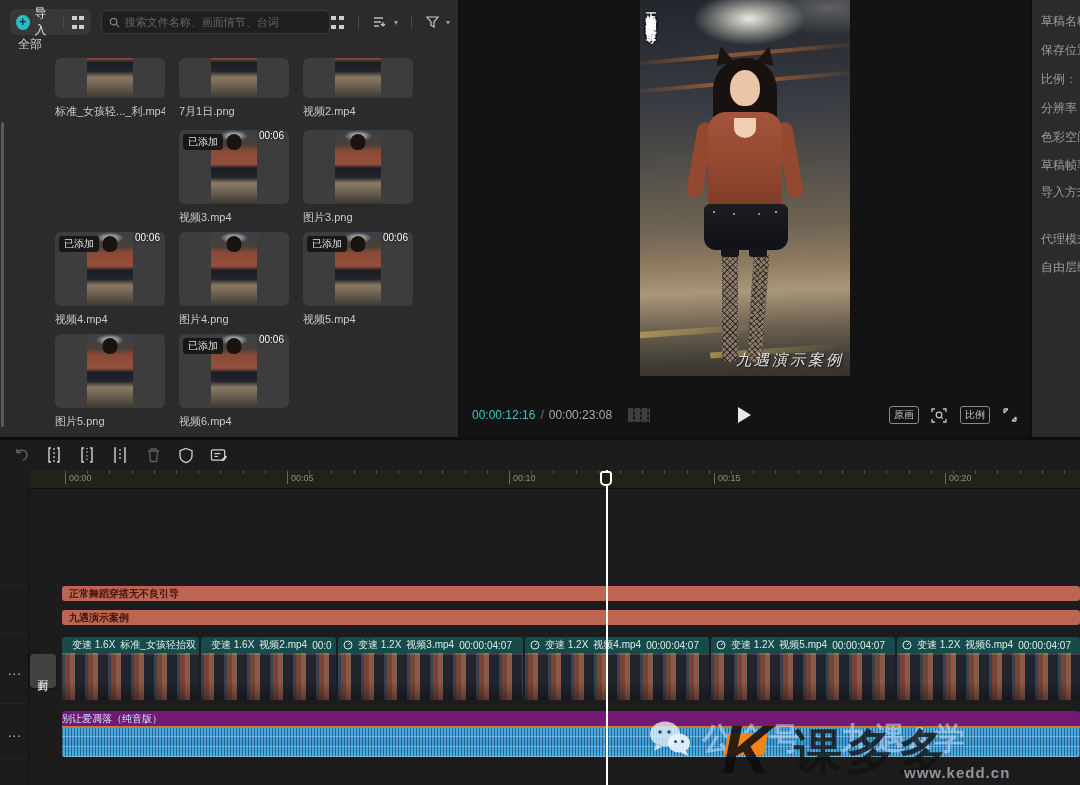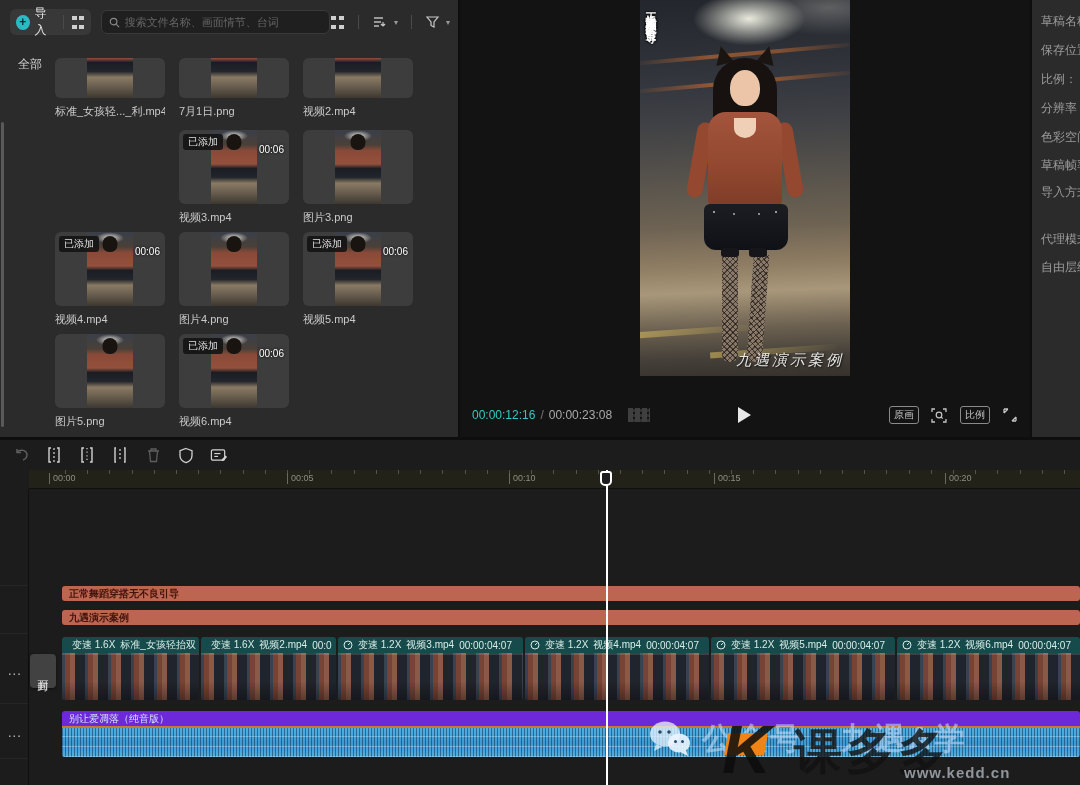--- a/index.html
+++ b/index.html
@@ -20,33 +20,33 @@
       linear-gradient(#cfcfcf,#cfcfcf) 0 0/5px 4px no-repeat,
       linear-gradient(#cfcfcf,#cfcfcf) 100% 0/5px 4px no-repeat,
       linear-gradient(#cfcfcf,#cfcfcf) 0 100%/5px 4px no-repeat,
       linear-gradient(#cfcfcf,#cfcfcf) 100% 100%/5px 4px no-repeat; }
   #search-box { margin-left:10px; width:245px; height:24px; background:#1f1f1f; border:1px solid #3a3a3a; border-radius:6px; display:flex; align-items:center; padding:0 7px; gap:5px; }
   #search-box svg { flex:none; }
   #search-input { background:transparent; border:none; outline:none; color:#bbb; font-size:11px; width:100%; font-family:inherit; }
   #search-input::placeholder { color:#666; }
   #view-icons { margin-left:auto; display:flex; align-items:center; gap:6px; color:#c9c9c9; }
   .chev { font-size:8px; color:#9a9a9a; }
-  #category-label { position:absolute; left:18px; top:56px; font-size:12px; color:#d2d2d2; }
+  #category-label { position:absolute; left:18px; top:36px; font-size:12px; color:#d2d2d2; }
   #media-scrollbar { position:absolute; left:1px; top:122px; width:3px; height:305px; background:#5a5a5a; border-radius:2px; }
 
   .cell { position:absolute; width:110px;margin-left:41px; }
   .thumb { position:relative; width:110px; background:#3d3d3d; border-radius:6px; overflow:hidden; }
   .th-tall { height:74px; } .th-short { height:40px; }
   .fig { position:absolute; left:50%; transform:translateX(-50%); width:46px; height:74px; bottom:0;
     background:
       radial-gradient(ellipse 20px 8px at 50% 8%, rgba(255,255,245,.85), rgba(255,255,245,0) 70%),
       linear-gradient(180deg,#3a3f49 0%,#4a4038 20%,#8a4a38 28%,#93503c 46%,#1b1d23 52%,#22252c 64%,#8a7a64 72%,#6b5f50 84%,#3c3830 100%); }
   .fig::before { content:""; position:absolute; left:50%; transform:translateX(-50%); top:4px; width:15px; height:16px; border-radius:50% 50% 45% 45%; background:#1a1410; }
   .badge { position:absolute; left:4px; top:4px; background:rgba(15,15,15,.82); color:#e0e0e0; font-size:10px; padding:1px 5px; border-radius:3px; }
-  .dur { position:absolute; right:5px; top:14px; color:#fff; font-size:10px; text-shadow:0 0 3px #000; }
+  .dur { position:absolute; right:5px; top:0; color:#fff; font-size:10px; text-shadow:0 0 3px #000; }
   .dur:empty { display:none; }
   .fname { margin-top:6px; font-size:11px; color:#cacaca; white-space:nowrap; overflow:hidden; }
   .r1 { top:58px; } .r2 { top:130px; } .r3 { top:232px; } .r4 { top:334px; }
   .c1 { left:14px; } .c2 { left:138px; } .c3 { left:262px; }
 
   
   #preview-panel { position:absolute; left:460px; top:0; width:570px; height:437px; background:#131313; }
   #video-frame { position:absolute; left:180px; top:0; width:210px; height:376px; overflow:hidden; background:#000; }
   #scene { position:absolute; inset:0;
     background:
@@ -118,21 +118,21 @@
   .vhead span { flex:none; }
   .vfilm { position:absolute; left:0; right:0; top:16px; bottom:0;
     background:
       linear-gradient(180deg, rgba(255,255,255,.12) 0 2px, rgba(0,0,0,0) 2px 60%, rgba(0,0,0,.35) 100%),
       repeating-linear-gradient(90deg,#3a4252 0 3px,#774334 3px 8px,#8a5a49 8px 13px,#20242c 13px 23px); }
   #vclip-0 { left:62px;  width:137px; } #vclip-1 { left:201px; width:135px; }
   #vclip-2 { left:338px; width:185px; } #vclip-3 { left:525px; width:184px; }
   #vclip-4 { left:711px; width:184px; } #vclip-5 { left:897px; width:183px; }
 
   #aclip { position:absolute; left:62px; top:271px; width:1018px; height:46px; border-radius:3px; overflow:hidden; }
-  #ahead { height:15px; background:#6d28d9; color:#cfe2f6; font-size:10px; line-height:15px; padding:0 7px; white-space:nowrap; }
+  #ahead { height:15px; background:#701a75; color:#cfe2f6; font-size:10px; line-height:15px; padding:0 0; white-space:nowrap; }
   #awave { height:31px;
     background:
       linear-gradient(180deg,#c87a30 0 2px, rgba(0,0,0,0) 2px),
       repeating-linear-gradient(180deg, rgba(255,255,255,.28) 0 1px, rgba(255,255,255,0) 1px 10px),
       repeating-linear-gradient(90deg, rgba(10,40,70,.5) 0 1px, rgba(10,40,70,0) 1px 3px),
       linear-gradient(180deg,#53b2e4 0%,#3d9bd4 55%,#4fb0e2 100%); }
 
   #playhead-line { position:absolute; left:606px; top:470px; width:2px; height:315px; background:#fff; z-index:30; }
   #playhead-head { position:absolute; left:600px; top:471px; width:12px; height:15px; border:2px solid #fff; border-radius:3px 3px 5px 5px; background:#1c1c1c; z-index:31; }
 
@@ -364,21 +364,21 @@
       <svg width="19" height="16" viewBox="0 0 19 16">
           <rect x="1.5" y="2.5" width="14" height="11" rx="1.5" fill="none" stroke="#d2d2d2" stroke-width="1.3"></rect>
           <line x1="4.5" y1="6.5" x2="11" y2="6.5" stroke="#d2d2d2" stroke-width="1.2"></line>
           <line x1="4.5" y1="9.5" x2="8.5" y2="9.5" stroke="#d2d2d2" stroke-width="1.2"></line>
           <path d="M12 13l4.5-4.5 1.5 1.5L13.5 14.5z" fill="#d2d2d2"></path>
         </svg>
     </div>
   </div>
 
   <div id="ruler">
-    <span class="rlabel" style="left:20px">00:00</span>
+    <span class="rlabel" style="left:36px">00:00</span>
     <span class="rlabel" style="left:258px">00:05</span>
     <span class="rlabel" style="left:480px">00:10</span>
     <span class="rlabel" style="left:685px">00:15</span>
     <span class="rlabel" style="left:916px">00:20</span>
   </div>
 
   <div id="gutter-line"></div>
   <div class="gut-sep" style="top:145px"></div>
   <div class="gut-sep" style="top:193px"></div>
   <div class="gut-sep" style="top:263px"></div>

